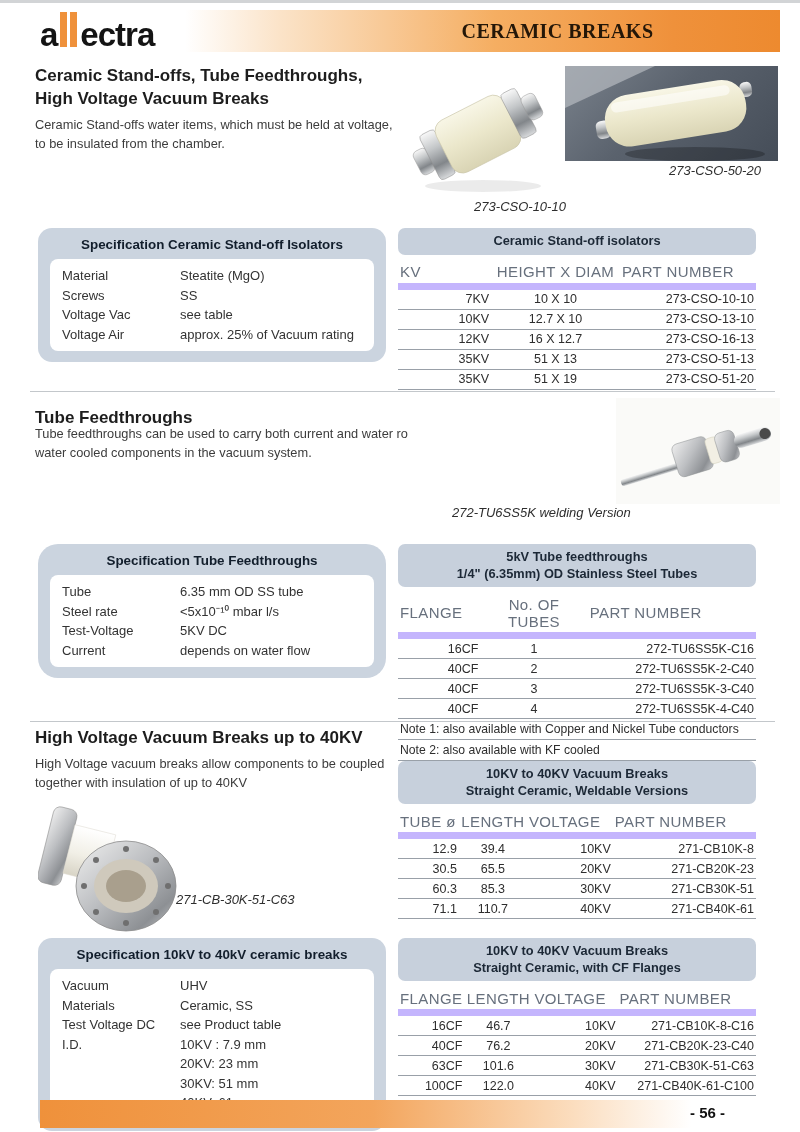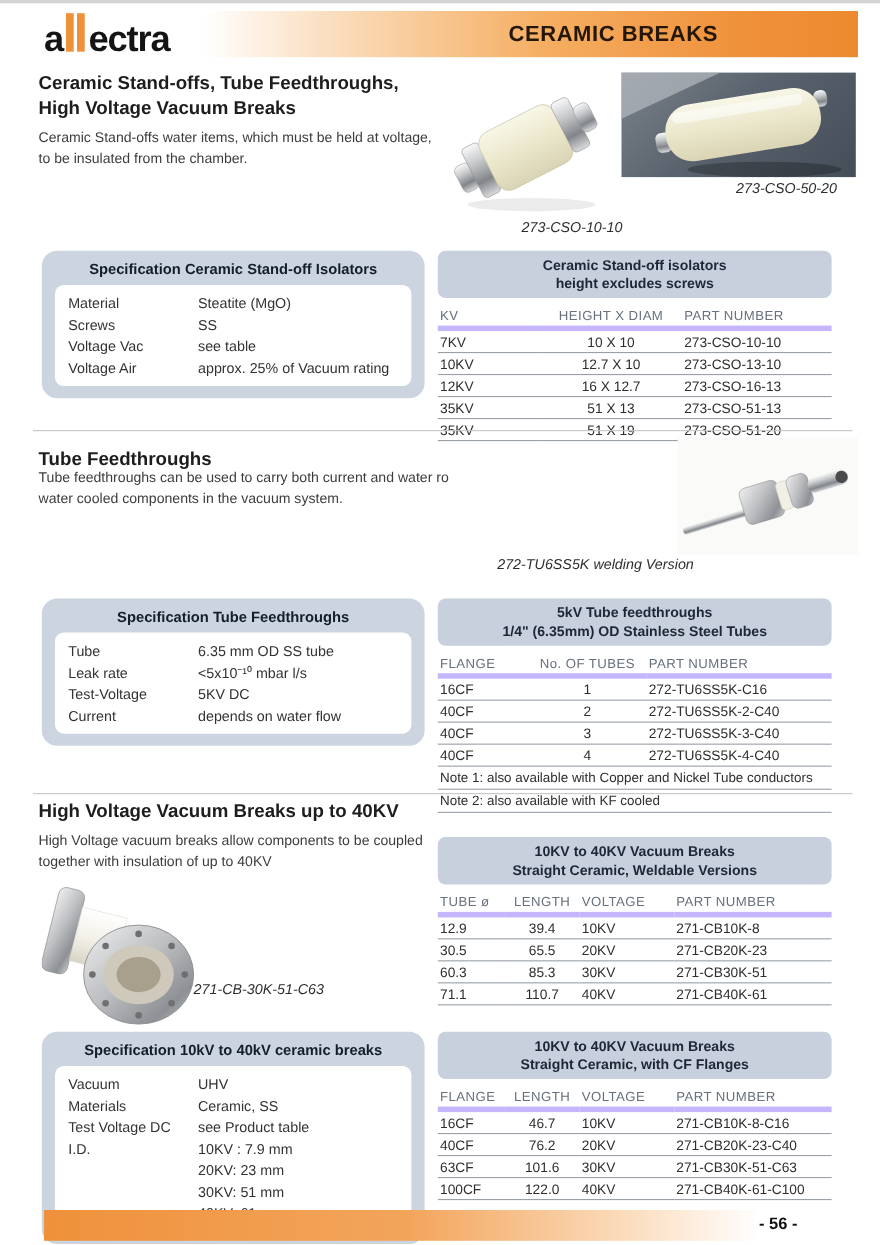--- a/index.html
+++ b/index.html
@@ -13,42 +13,42 @@
 
   
   .logo{left:40px;top:12px;display:flex;align-items:flex-end;}
   .logo-txt{font-size:33px;font-weight:bold;color:#141414;line-height:0.78;letter-spacing:-1px;}
   .logo-bars{display:flex;gap:3px;align-items:flex-end;padding:0 3px 1px 3px;position:relative;top:0;}
   .logo-bars i{display:block;width:7px;height:35px;background:#EF913B;}
 
   
   .banner{left:185px;top:10px;width:595px;height:42px;
           background:linear-gradient(90deg,#ffffff 0%,#fbe3c8 16%,#f5ae62 52%,#EF913B 82%,#ED8A2F 100%);
-          display:flex;align-items:center;justify-content:center;padding-left:150px;box-sizing:border-box;}
+          display:flex;align-items:center;justify-content:center;padding-left:150px;box-sizing:border-box;font-family:Liberation Serif, serif;}
   .banner-title{font-size:20px;font-weight:bold;color:#241708;letter-spacing:0.5px;}
 
   
   .h1{font-size:17px;font-weight:bold;color:#1d1d1d;line-height:23px;}
   .para{font-size:12.8px;color:#3c3c3c;line-height:19px;}
 
   
   .spec{background:#CBD4DF;border-radius:14px;padding:9px 12px 11px 12px;box-sizing:border-box;}
   .spec-title{text-align:center;font-weight:bold;font-size:13.4px;color:#121e2c;margin-bottom:7px;}
   .spec-body{background:#ffffff;border-radius:8px;padding:7px 12px;}
   .spec-row{display:flex;font-size:13px;color:#333333;line-height:19.5px;}
   .spec-label{width:118px;flex-shrink:0;}
 
   
   .dtable{box-sizing:border-box;}
   .tbox{background:#C7D0DC;border-radius:7px;padding:5px 4px;text-align:center;margin-bottom:6px;}
   .tbox-line{font-size:12.8px;font-weight:bold;color:#1c2836;line-height:16.5px;}
   table.grid{width:100%;border-collapse:collapse;}
-  table.grid th{font-size:12px;font-weight:normal;color:#67707d;text-align:left;
-                padding:2.5px 2px;border-bottom:5px solid #c4b5fd;letter-spacing:0.4px;}
-  table.grid td{font-size:12.5px;color:#2e2e2e;padding:2.5px 2px;border-bottom:1px solid #99a0a8;}
+  table.grid th{font-size:15px;font-weight:normal;color:#67707d;text-align:left;
+                padding:2.5px 2px;border-bottom:7px solid #c4b5fd;letter-spacing:0.4px;}
+  table.grid td{font-size:12.5px;color:#2e2e2e;padding:2.5px 2px;border-bottom:1px solid #99a0a8;text-align:right;}
   .c{text-align:center !important;}
   .note-line{font-size:12.2px;color:#2e2e2e;padding:3px 2px;border-bottom:1px solid #99a0a8;}
 
   
   .divider{height:1px;background:#c3c7cb;}
 
   
   .photo-dark{background:linear-gradient(135deg,#7a828c 0%,#5a626d 45%,#454d58 100%);overflow:hidden;}
   .caption{font-size:13px;font-style:italic;color:#2e2e2e;}
 
@@ -149,21 +149,20 @@
       <div class="spec-row">
           <span class="spec-label">Voltage Air</span>
           <span>approx. 25% of Vacuum rating</span>
         </div>
     </div>
   </div>
 
   <div class="abs dtable" style="left:398px;top:228px;width:358px;">
     <div class="tbox">
       <div class="tbox-line">Ceramic Stand-off isolators</div>
-      <div class="tbox-line">height excludes screws</div>
     </div>
     <table class="grid">
       <colgroup>
           <col style="width:26%">
           <col style="width:36%">
           <col style="width:38%">
         </colgroup>
       <thead>
           <tr>
         <th>KV</th>
@@ -212,29 +211,29 @@
       <rect x="0" y="58" width="72" height="7" rx="3" fill="url(#m1)"></rect>
       <rect x="58" y="40" width="36" height="34" rx="6" fill="url(#m2)" stroke="#8e9194" stroke-width="0.5"></rect>
       <rect x="92" y="44" width="12" height="26" rx="4" fill="#f2efe4" stroke="#d8d4c2" stroke-width="0.6"></rect>
       <rect x="102" y="42" width="20" height="30" rx="6" fill="url(#m2)" stroke="#8e9194" stroke-width="0.5"></rect>
       <rect x="120" y="49" width="38" height="14" rx="7" fill="url(#m1)"></rect>
       <circle cx="152" cy="56" r="5.5" fill="#4a4a4a"></circle>
     </g>
   </svg>
   <div class="abs caption" style="left:452px;top:505px;">272-TU6SS5K welding Version</div>
 
-  <div class="abs spec" style="left:38px;top:544px;width:348px;">
+  <div class="abs spec" style="left:38px;top:544px;width:348px;border-radius:20px;">
     <div class="spec-title">Specification Tube Feedthroughs</div>
     <div class="spec-body">
       <div class="spec-row">
           <span class="spec-label">Tube</span>
           <span>6.35 mm OD SS tube</span>
         </div>
       <div class="spec-row">
-          <span class="spec-label">Leak rate</span>
+          <span class="spec-label">Steel rate</span>
           <span>&lt;5x10⁻¹⁰ mbar l/s</span>
         </div>
       <div class="spec-row">
           <span class="spec-label">Test-Voltage</span>
           <span>5KV DC</span>
         </div>
       <div class="spec-row">
           <span class="spec-label">Current</span>
           <span>depends on water flow</span>
         </div>

